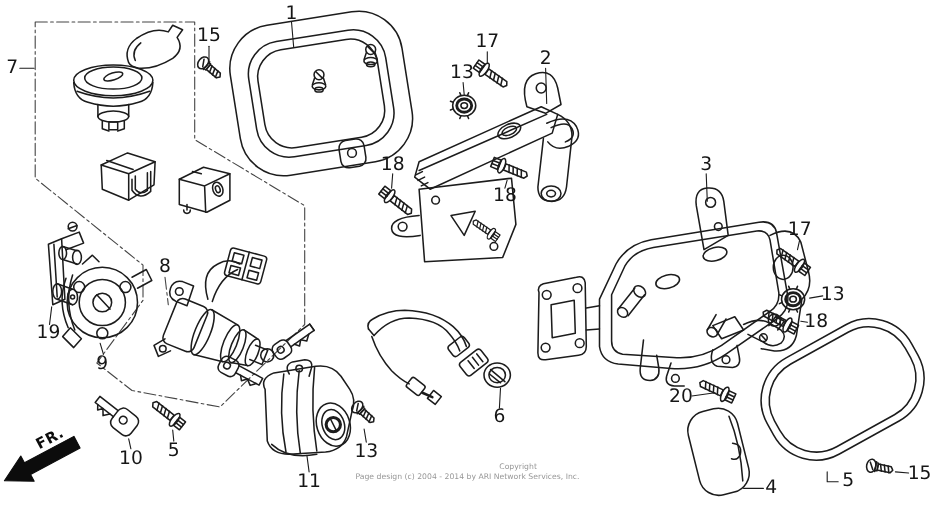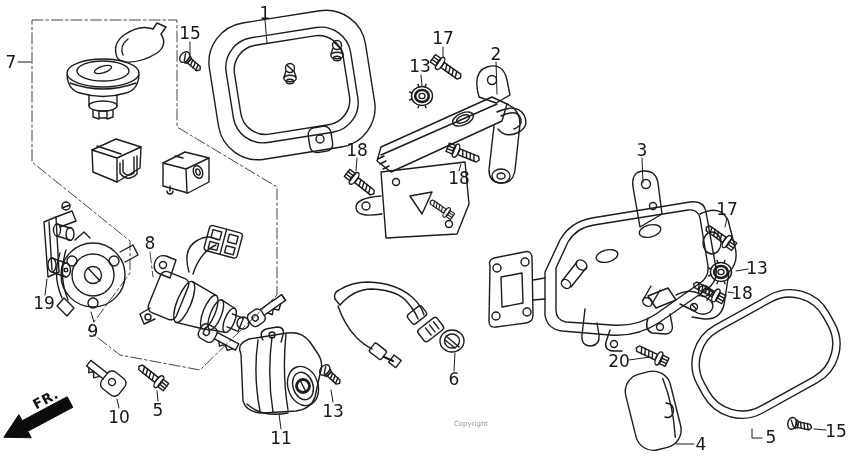--- a/index.html
+++ b/index.html
@@ -351,14 +351,15 @@
 <div class="callout" style="left:443px;top:38px">17</div>
 <div class="callout" style="left:727px;top:209px">17</div>
 <div class="callout" style="left:357px;top:150px">18</div>
 <div class="callout" style="left:742px;top:293px">18</div>
 <div class="callout" style="left:459px;top:178px">18</div>
 <div class="callout" style="left:619px;top:361px">20</div>
 
 <div class="fr-label">FR.</div>
 
 <div class="copyright copy1">Copyright</div>
+<div class="copyright copy2">Page design (c) 2004 - 2014 by ARI Network Services, Inc.</div>
 
 </div>
 
 </body></html>

